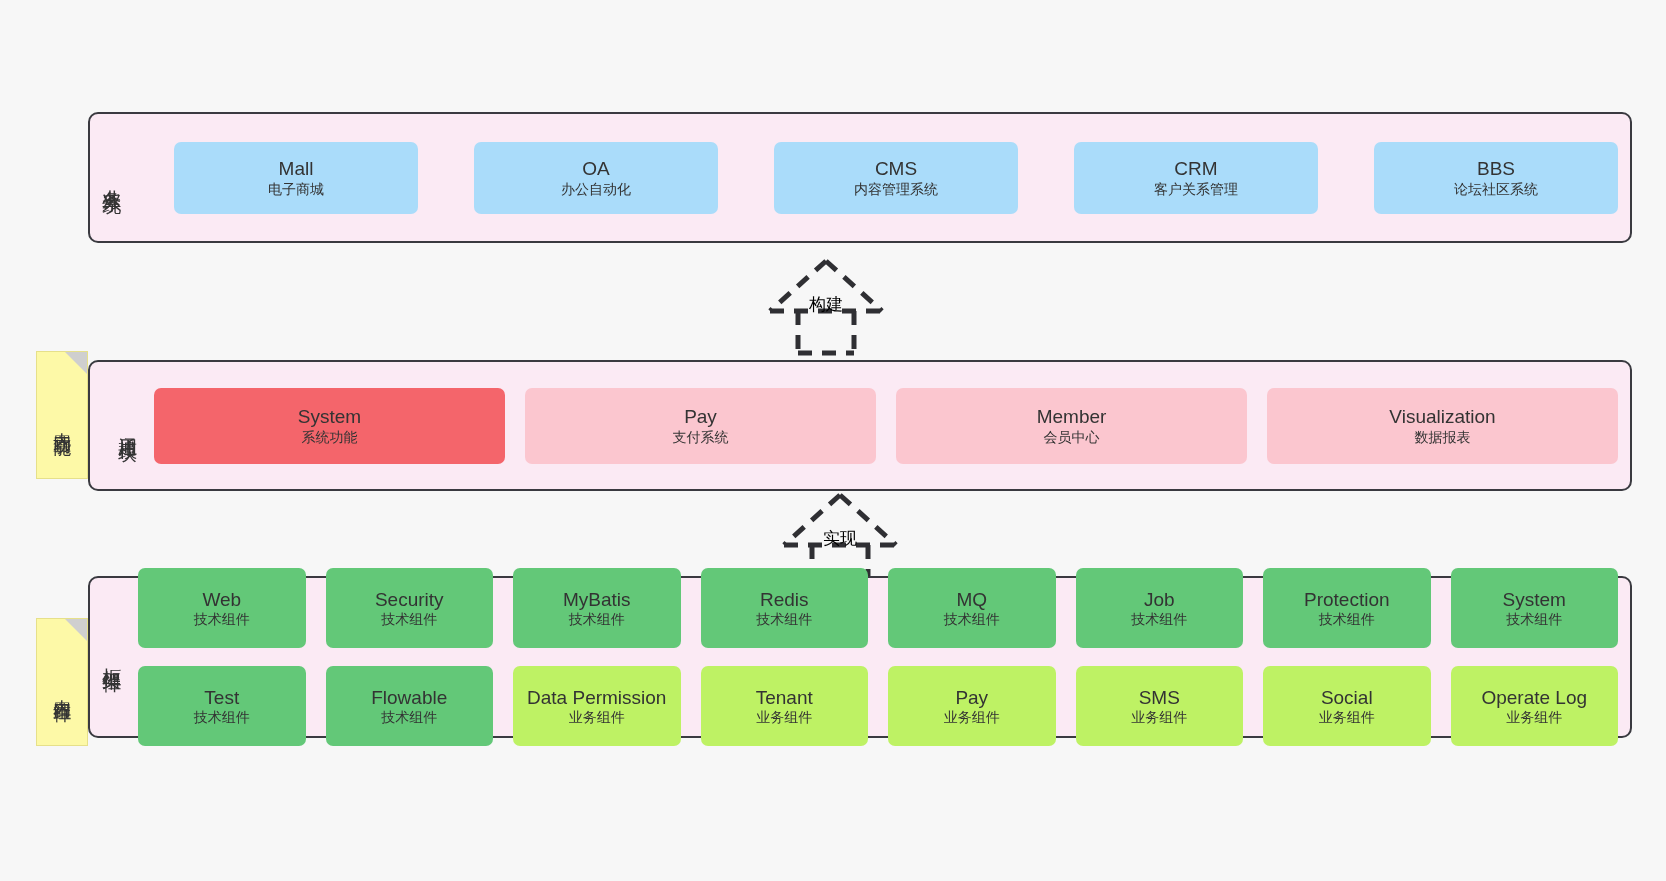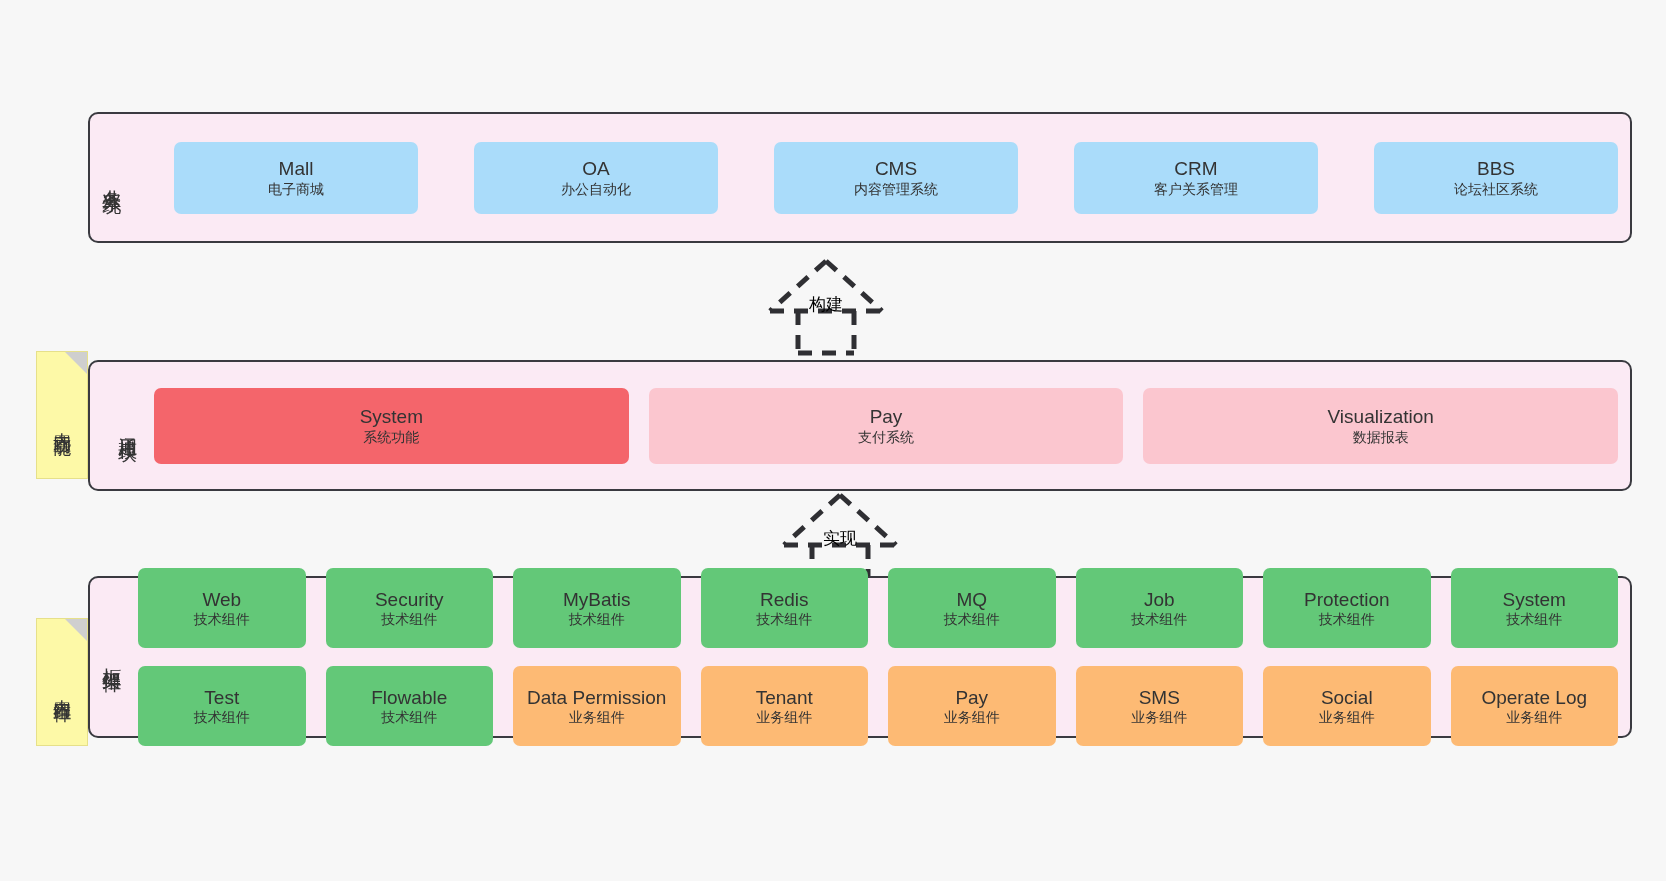--- a/index.html
+++ b/index.html
@@ -83,21 +83,21 @@
     padding: 4px 6px;
     color: #333333;
   }
   .node .t1 { font-size: 19px; }
   .node .t2 { font-size: 14px; }
 
   .node.blue        { background: #aadcfa; }
   .node.red         { background: #f4656b; }
   .node.pink        { background: #fbc6cf; }
   .node.green       { background: #63c878; }
-  .node.green-light { background: #fdba74; }
+  .node.green-light { background: #bef264; }
 
   
   #layer-business {
     left: 88px;  top: 112px;  width: 1544px; height: 131px;
   }
   #layer-business .node { height: 72px; margin-left: 36px; }
 
   #layer-modules {
     left: 88px;  top: 360px;  width: 1544px; height: 131px; padding-left: 16px;
   }
@@ -214,20 +214,24 @@
         <div class="row">
           <div class="node red">
             <div class="t1">System</div>
             <div class="t2">系统功能</div>
           </div>
           <div class="node pink">
             <div class="t1">Pay</div>
             <div class="t2">支付系统</div>
           </div>
           <div class="node pink">
+            <div class="t1">Member</div>
+            <div class="t2">会员中心</div>
+          </div>
+          <div class="node pink">
             <div class="t1">Visualization</div>
             <div class="t2">数据报表</div>
           </div>
         </div>
       </div>
     </div>
   </div>
 
   <div class="arrow" id="arrow-realize">
     <svg width="180" height="104" viewBox="0 0 180 104">

